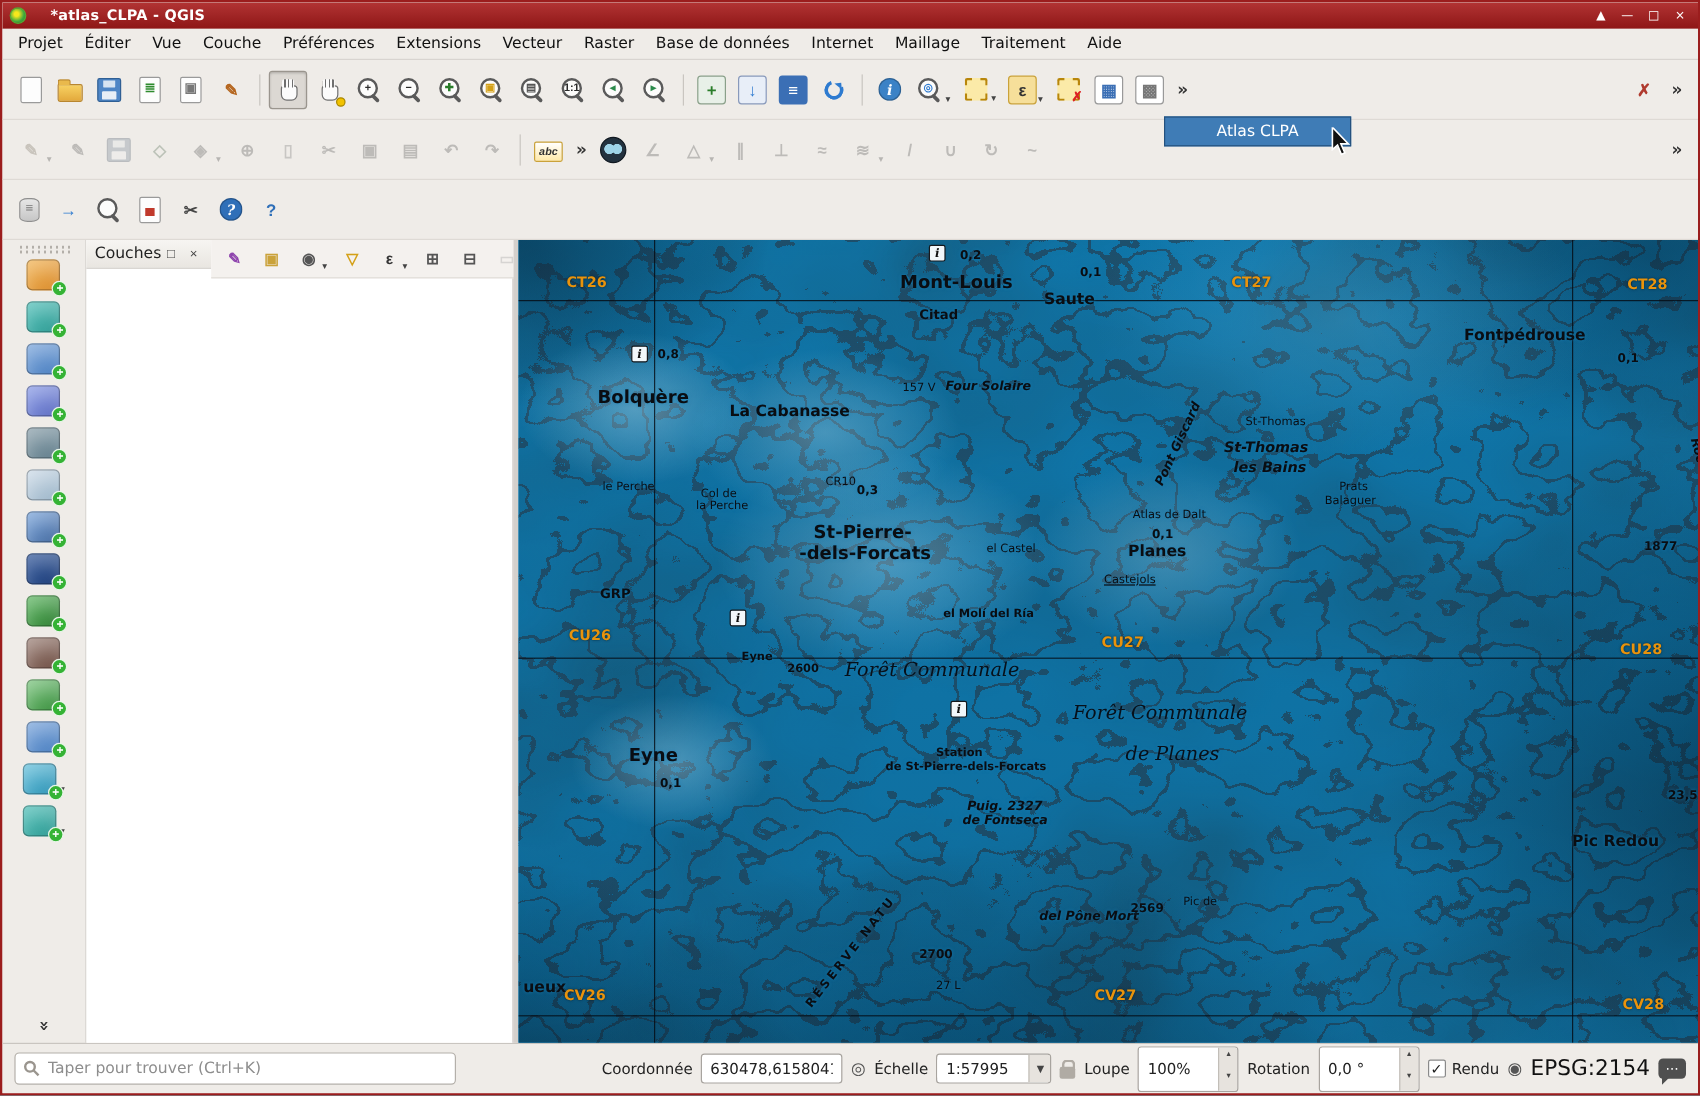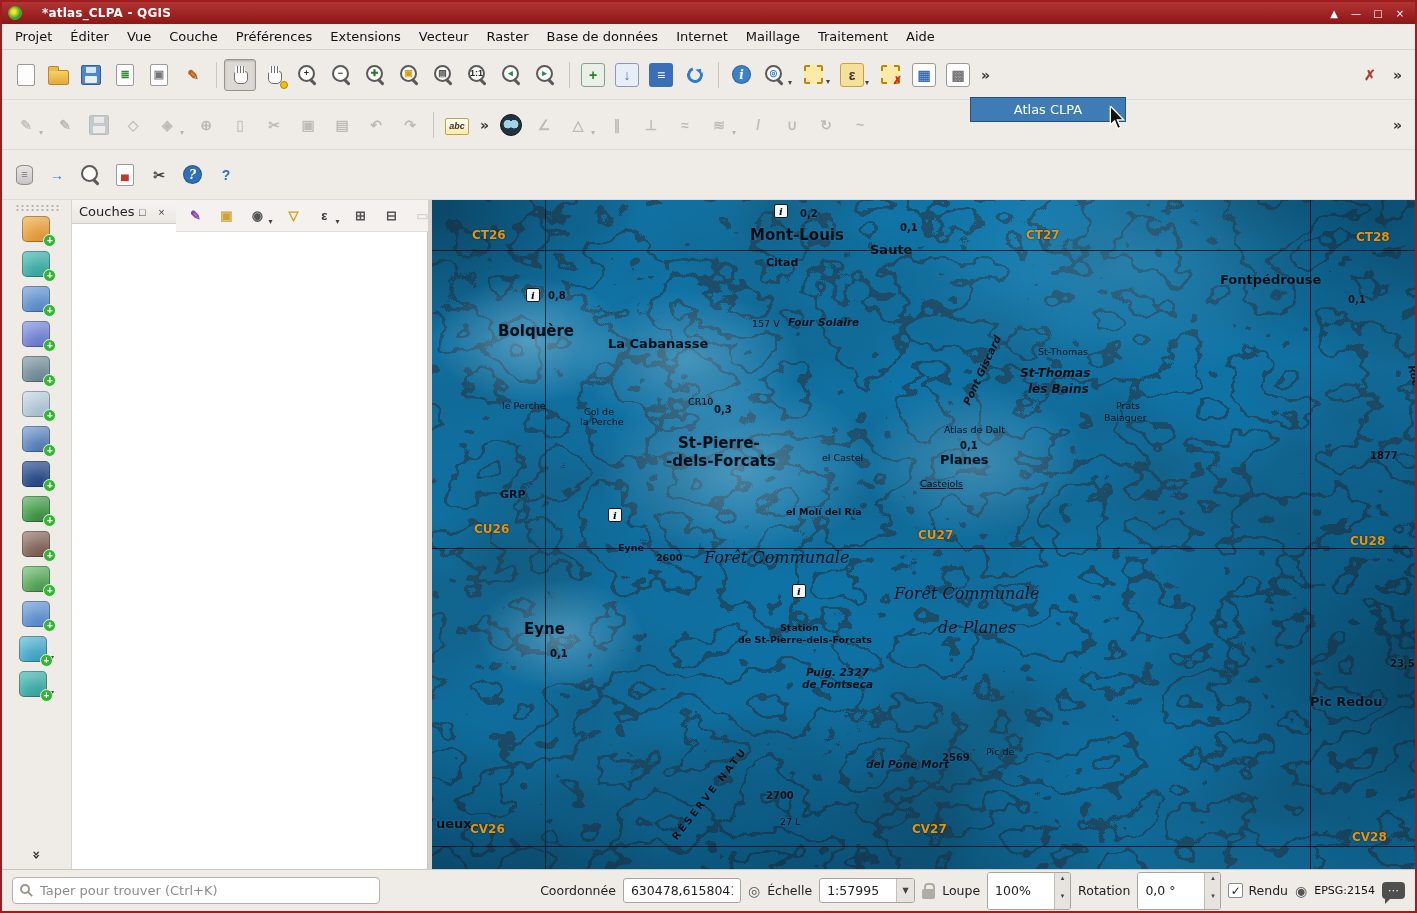--- a/index.html
+++ b/index.html
@@ -149,21 +149,21 @@
   .sb-combo input{border:none;width:76px;padding:0 7px;font-size:12.5px;font-family:inherit;color:#222}
   .combo-btn{width:18px;height:100%;display:flex;align-items:center;justify-content:center;font-size:8px;color:#444;background:#e7e3de;border-left:1px solid #c2beb8}
   .spinbox{display:flex;align-items:stretch;height:38px;border:1px solid #a8a49f;border-radius:3px;background:#fff;overflow:hidden}
   .spinbox input{border:none;width:66px;padding:0 7px;font-size:12.5px;font-family:inherit;color:#222}
   .spin{display:flex;flex-direction:column;width:16px;border-left:1px solid #c2beb8;background:#e7e3de}
   .spin i{flex:1;font-style:normal;font-size:7px;line-height:11px;text-align:center;color:#444}
   .padlock{width:13px;height:10px;background:#b0aba4;border-radius:2px;position:relative;margin-top:6px;flex:none}
   .padlock::before{content:"";position:absolute;left:2px;top:-6px;width:7px;height:6px;border:2px solid #b0aba4;border-bottom:none;border-radius:4px 4px 0 0}
   .sb-check{display:flex;align-items:center;gap:5px}
   .sb-ico{font-size:14px;color:#555;line-height:1}
-  .crs{font-size:11px;color:#111}
+  .crs{font-size:18px;color:#111}
   .bubble{width:23px;height:17px;background:#4f4f4f;border-radius:4px;position:relative;display:flex;align-items:center;justify-content:center;flex:none}
   .bubble i{font-style:normal;color:#fff;font-size:11px;line-height:0}
   .bubble::after{content:"";position:absolute;left:3px;bottom:-5px;border:4px solid transparent;border-top-color:#4f4f4f;border-left-color:#4f4f4f}
 
   
   .tooltip{position:absolute;left:968px;top:95px;width:156px;height:25px;z-index:50;
     background:#3f7cb6;border:1px solid #24517e;color:#fff;font-size:13px;display:flex;align-items:center;justify-content:center}
   .cursor{position:absolute;left:1106px;top:104px;z-index:60;width:18px;height:24px}
 </style>
 </head>

